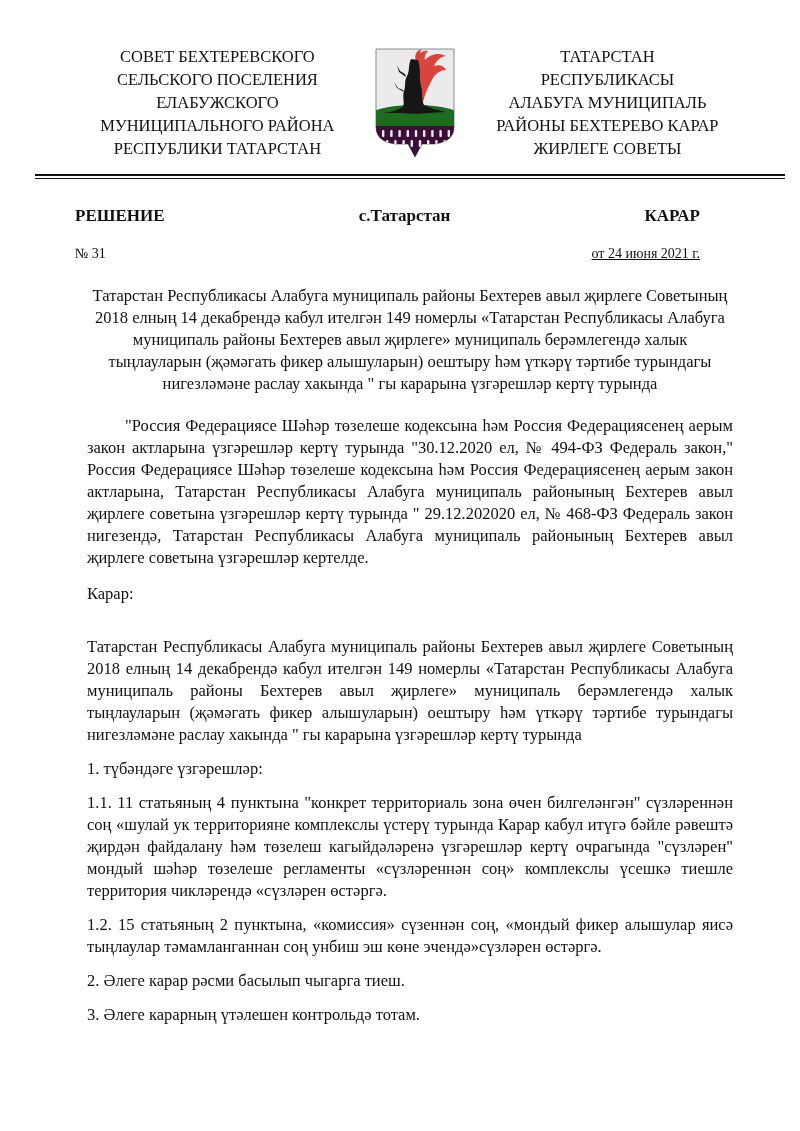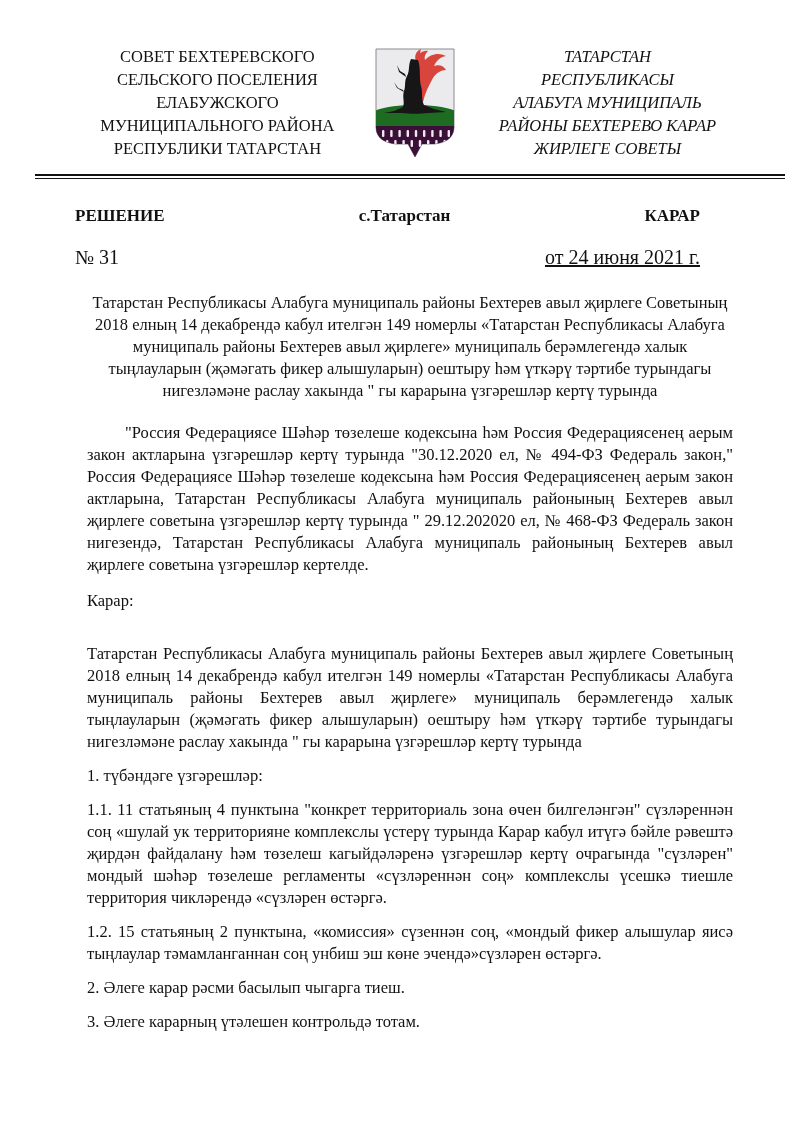--- a/index.html
+++ b/index.html
@@ -8,36 +8,36 @@
     width:800px;height:1131px;
     background:#ffffff;
     box-sizing:border-box;
     padding:45px 55px 0 75px;
     font-family:"Liberation Serif","DejaVu Serif",serif;
     color:#111111;
     overflow:hidden;
   }
   .header{display:flex;justify-content:space-between;align-items:flex-start;gap:12px;}
   .org{width:292px;text-align:center;font-size:16.5px;line-height:23px;}
-  .org-right{width:282px;font-style:italic;}
+  .org-right{width:282px;}
   .emblem-wrap{width:86px;flex:0 0 auto;margin-top:2px;}
   .divider{
     margin:10px -40px 0 -40px;
     height:2px;
     border-top:2px solid #121212;
     border-bottom:1px solid #121212;
   }
   .docline{
     display:flex;justify-content:space-between;align-items:flex-start;
     margin-top:27px;font-weight:bold;font-size:17px;
   }
   .docline .right-pad{margin-right:45px;}
   .numline{
     display:flex;justify-content:space-between;align-items:center;
-    margin-top:20px;font-size:20px;
+    margin-top:20px;font-size:14px;
   }
   .numline .right-pad{margin-right:45px;text-decoration:underline;}
   p{margin:12px;font-size:16.5px;line-height:22px;}
   .title{margin-top:23px;text-align:center;}
   .just{text-align:justify;}
   .preamble{margin-top:20px;text-indent:38px;}
   .karar{margin-top:14px;}
   .restate{margin-top:31px;}
   .item{margin-top:9px;}
   .item-first{margin-top:10px;}

